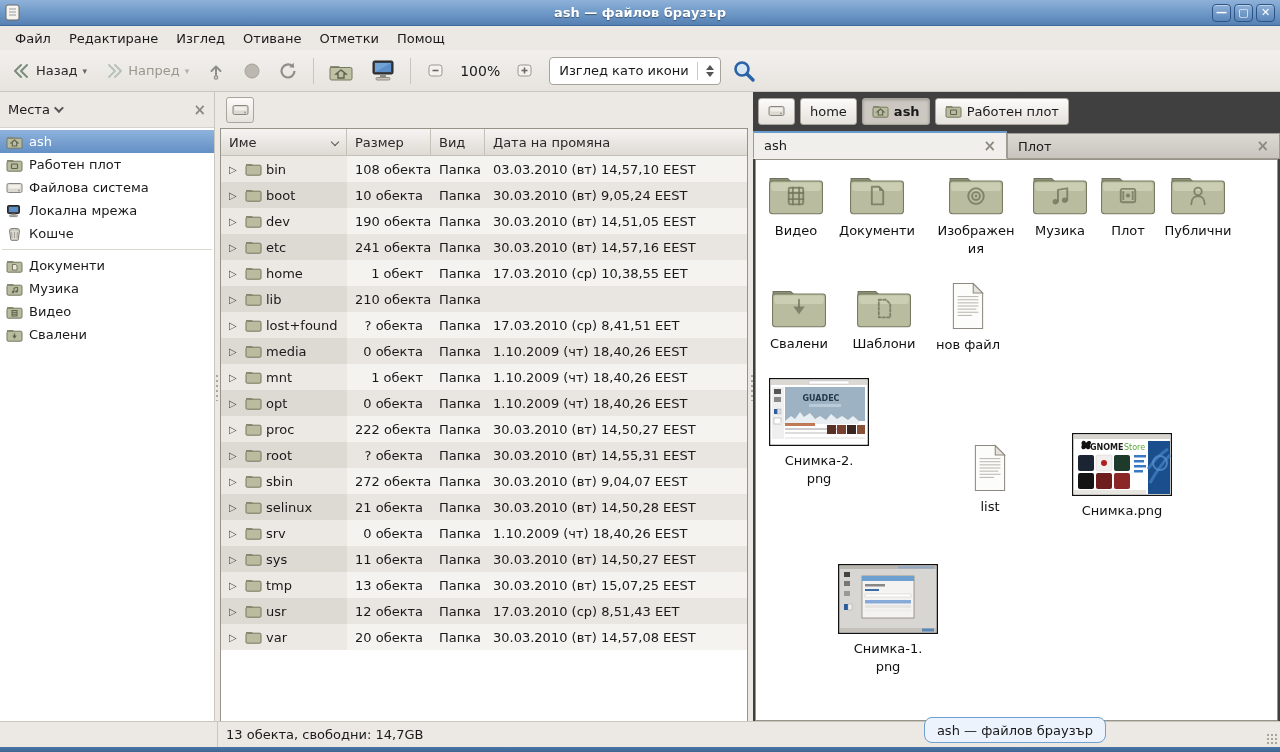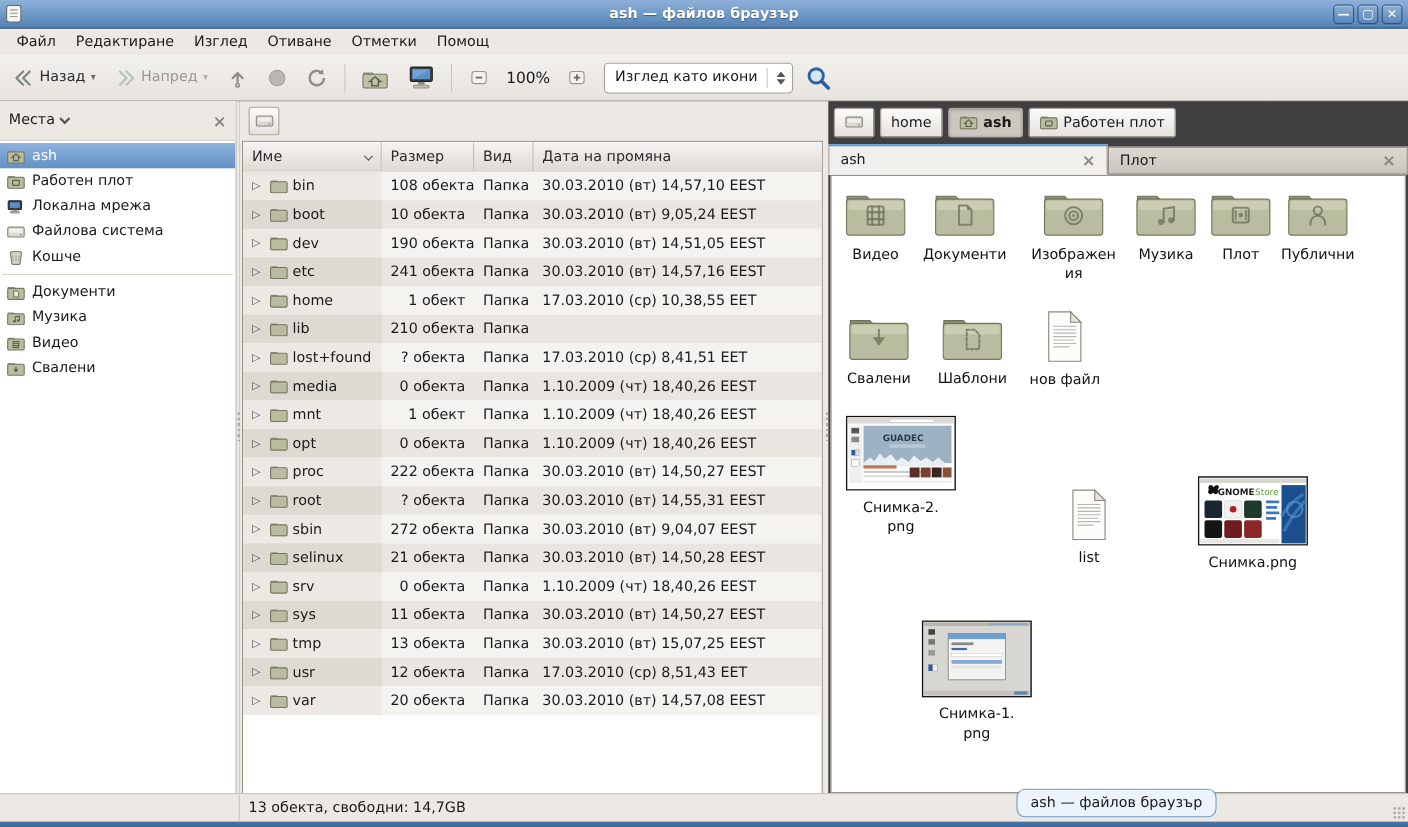--- a/index.html
+++ b/index.html
@@ -226,37 +226,37 @@
     <path d="M1 2 h6 l1.5 2 H1 z" fill="#8d9077"></path>
     <rect x="1" y="3.2" width="15" height="10" rx="1.2" fill="#b9bc9e" stroke="#75785f"></rect>
                 <rect x="5.5" y="6" width="6" height="4.5" rx="0.8" fill="none" stroke="#5f624c" stroke-width="1.1"></rect>
               </svg>
             </span>
             <span>Работен плот</span>
           </div>
           <div class="side-item">
             <span style="display: flex;">
               <svg width="17" height="14" viewBox="0 0 17 14">
+                <rect x="1" y="2.5" width="15" height="9" rx="1.5" fill="#dcd9d2" stroke="#8a867e"></rect>
+                <rect x="2.5" y="4" width="12" height="3.5" rx="1" fill="#f1efe9"></rect>
+                <circle cx="13" cy="9.5" r="0.9" fill="#8f9b8f"></circle>
+              </svg>
+            </span>
+            <span>Файлова система</span>
+          </div>
+          <div class="side-item">
+            <span style="display: flex;">
+              <svg width="17" height="14" viewBox="0 0 17 14">
                 <rect x="1.5" y="1.5" width="12" height="8" rx="1" fill="#3a3f44" stroke="#24282c"></rect>
                 <rect x="3" y="3" width="9" height="5" fill="#5b8fc9"></rect>
                 <rect x="5.5" y="9.5" width="4" height="1.5" fill="#8f8b83"></rect>
                 <rect x="3.5" y="11" width="8" height="1.6" rx=".8" fill="#c9c5bd" stroke="#8f8b83"></rect>
               </svg>
             </span>
             <span>Локална мрежа</span>
-          </div>
-          <div class="side-item">
-            <span style="display: flex;">
-              <svg width="17" height="14" viewBox="0 0 17 14">
-                <rect x="1" y="2.5" width="15" height="9" rx="1.5" fill="#dcd9d2" stroke="#8a867e"></rect>
-                <rect x="2.5" y="4" width="12" height="3.5" rx="1" fill="#f1efe9"></rect>
-                <circle cx="13" cy="9.5" r="0.9" fill="#8f9b8f"></circle>
-              </svg>
-            </span>
-            <span>Файлова система</span>
           </div>
           <div class="side-item">
             <span style="display: flex;">
               <svg width="17" height="14" viewBox="0 0 17 14">
                 <ellipse cx="8.5" cy="3" rx="5" ry="1.6" fill="#c9c6be" stroke="#7c7870"></ellipse>
                 <path d="M3.5 3.4 l1.2 9 a1 1 0 0 0 1 .9 h5.6 a1 1 0 0 0 1 -.9 l1.2 -9" fill="#dbd8d1" stroke="#7c7870"></path>
                 <path d="M5.5 5 l.5 6 M8.5 5 v6 M11.5 5 l-.5 6" stroke="#a5a199" fill="none"></path>
               </svg>
             </span>
             <span>Кошче</span>
@@ -346,21 +346,21 @@
                 <span style="display: flex;">
                   <svg width="17" height="14" viewBox="0 0 17 14">
     <path d="M1 2 h6 l1.5 2 H1 z" fill="#8d9077"></path>
     <rect x="1" y="3.2" width="15" height="10" rx="1.2" fill="#b9bc9e" stroke="#75785f"></rect>
                   </svg>
                 </span>
                 <span>bin</span>
               </div>
               <div class="cell c-size">108 обекта</div>
               <div class="cell c-type">Папка</div>
-              <div class="cell c-date">30.03.2010 (вт) 14,57,10 EEST</div>
+              <div class="cell c-date">03.03.2010 (вт) 14,57,10 EEST</div>
             </div>
             <div class="row even">
               <div class="cell c-name">
                 <span class="expander">▷</span>
                 <span style="display: flex;">
                   <svg width="17" height="14" viewBox="0 0 17 14">
     <path d="M1 2 h6 l1.5 2 H1 z" fill="#8d9077"></path>
     <rect x="1" y="3.2" width="15" height="10" rx="1.2" fill="#b9bc9e" stroke="#75785f"></rect>
                   </svg>
                 </span>
@@ -815,21 +815,21 @@
                   <line x1="8" y1="17" x2="28" y2="17"></line>
                   <line x1="8" y1="20" x2="28" y2="20"></line>
                   <line x1="8" y1="23" x2="28" y2="23"></line>
                   <line x1="8" y1="26" x2="26" y2="26"></line>
                   <line x1="8" y1="29" x2="28" y2="29"></line>
                   <line x1="8" y1="32" x2="22" y2="32"></line>
                 </g>
               </svg></div>
             <div class="ivlabel">list</div>
           </div>
-          <div class="ivitem" style="left: 333px; top: 273px; width: 100px;">
+          <div class="ivitem" style="left: 316px; top: 273px; width: 100px;">
             <div><svg width="100" height="63" viewBox="0 0 100 63">
       <rect x="0.5" y="0.5" width="99" height="62" fill="#fff" stroke="#111" stroke-width="1.5"></rect>
       <rect x="2" y="2" width="96" height="4" fill="#d8d5cf"></rect>
       <path d="M10 12 c-2 -4 3 -6 4 -2 c3 -4 7 -1 4 2 c2 3 -2 6 -4 3 c-3 3 -6 0 -4 -3 z" fill="#111"></path>
       <text x="18" y="17" font-size="8" font-weight="bold" fill="#1a1a1a" font-family="DejaVu Sans">GNOME</text>
       <text x="52" y="17" font-size="8" fill="#57a639" font-family="DejaVu Sans">Store</text>
       <g>
         <rect x="6" y="22" width="16" height="16" rx="2" fill="#1b2433"></rect>
                   <rect x="24" y="22" width="16" height="16" rx="2" fill="#f1f0ee" stroke="#ccc" stroke-width=".5"></rect>
                   <circle cx="32" cy="30" r="3" fill="#b02020"></circle>

